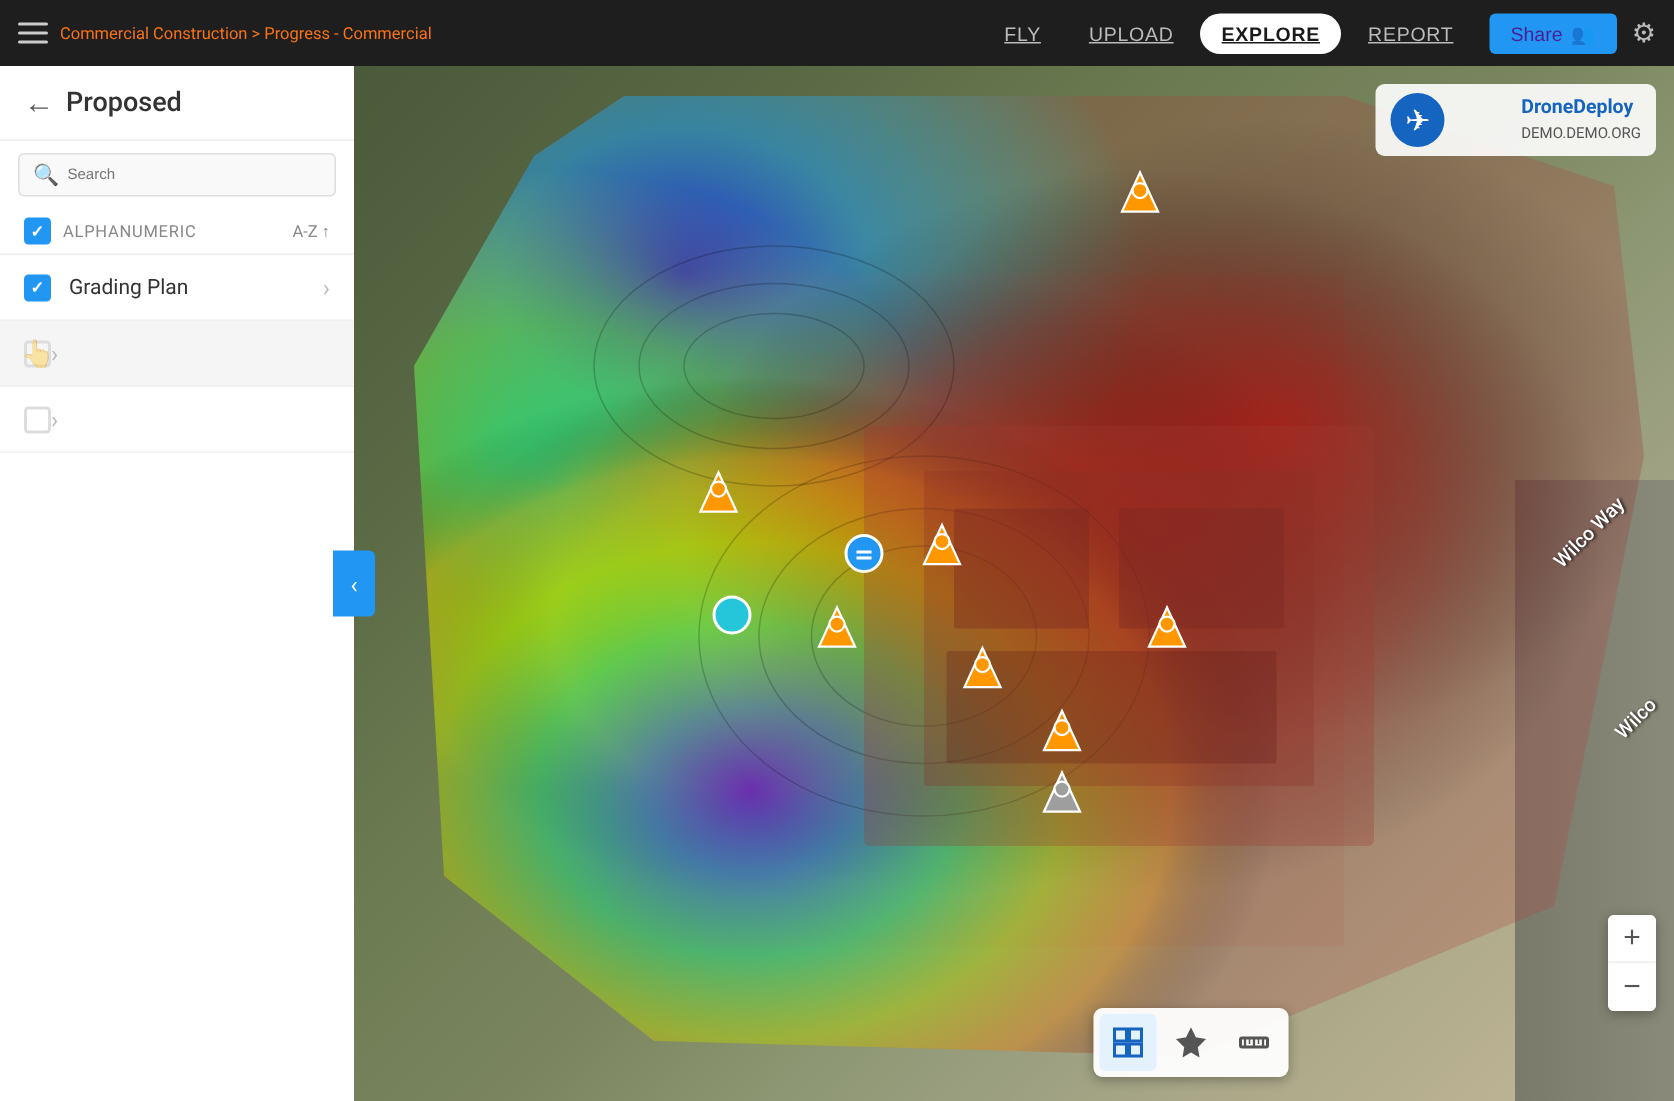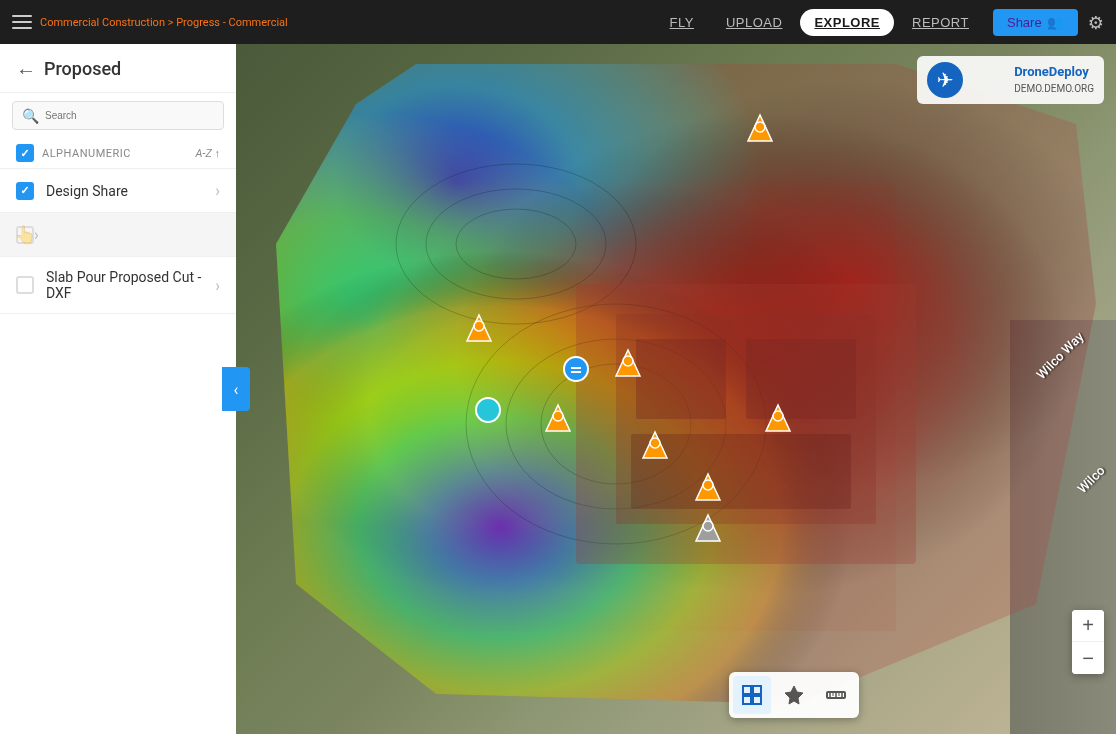--- a/index.html
+++ b/index.html
@@ -50,21 +50,21 @@
       border-radius: 4px; font-size: 10px; color: #555; outline: none; background: #f9f9f9;
     }
 
     
     .sort-row {
       display: flex; align-items: center; padding: 6px 16px;
       font-size: 11px; color: #777; justify-content: space-between; border-bottom: 1px solid #eee;
     }
     .sort-row .check-area { display: flex; align-items: center; gap: 8px; }
     .sort-label { font-size: 11px; color: #888; letter-spacing: 0.5px; }
-    .sort-az { font-size: 11px; color: #888; display: flex; align-items: center; gap: 2px; cursor: pointer; font-style: italic; }
+    .sort-az { font-size: 11px; color: #888; display: flex; align-items: center; gap: 2px; cursor: pointer; }
 
     
     .overlay-list { flex: 1; overflow-y: auto; }
     .overlay-item {
       display: flex; align-items: center; padding: 12px 16px;
       border-bottom: 1px solid #f0f0f0; cursor: pointer; position: relative;
     }
     .checkbox {
       width: 18px; height: 18px; border-radius: 3px; border: 2px solid #ddd;
       display: flex; align-items: center; justify-content: center;
@@ -184,34 +184,33 @@
       <div class="checkbox checked"></div>
       <span class="sort-label">ALPHANUMERIC</span>
     </div>
     <span class="sort-az">A-Z ↑</span>
   </div>
 
   <div class="overlay-list">
 
     <div class="overlay-item">
       <div class="checkbox checked"></div>
-      <span class="item-label">Design Share</span>
+      <span class="item-label">Grading Plan</span>
       <span class="item-chevron">›</span>
     </div>
 
     <div class="overlay-item" style="background:#f5f5f5;">
       <div class="checkbox"></div>
       <span class="item-chevron">›</span>
 
       <span style="position:absolute;left:14px;font-size:18px;opacity:0.4;">👆</span>
     </div>
 
     <div class="overlay-item">
       <div class="checkbox"></div>
-      <span class="item-label">Slab Pour Proposed Cut - DXF</span>
       <span class="item-chevron">›</span>
     </div>
   </div>
 
   <div class="collapse-btn">‹</div>
 </div>
 
 <div class="map-area">
 
   <div style="position:absolute;inset:0;background:linear-gradient(135deg,#4a5a3a 0%,#5a6a45 20%,#6b7a50 35%,#7a8560 50%,#8a9570 60%,#9a9f80 70%,#aaa888 80%,#b8b090 90%,#c0b898 100%);"></div>

